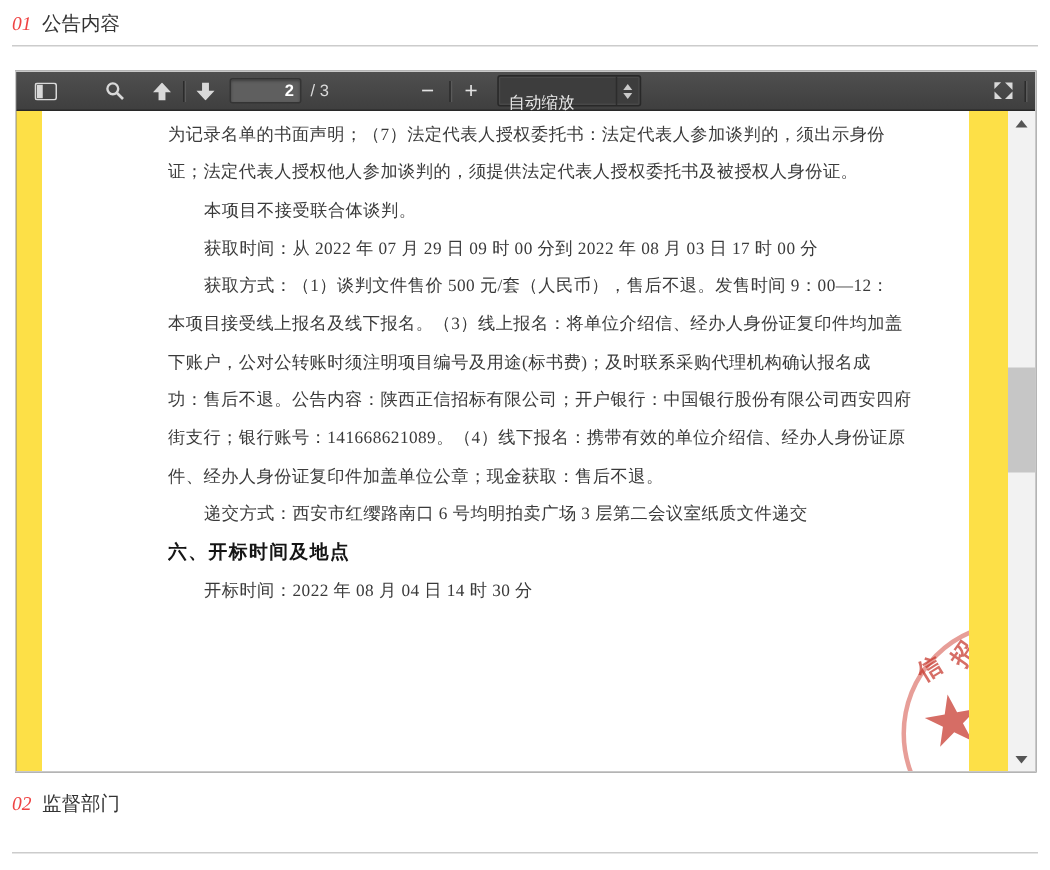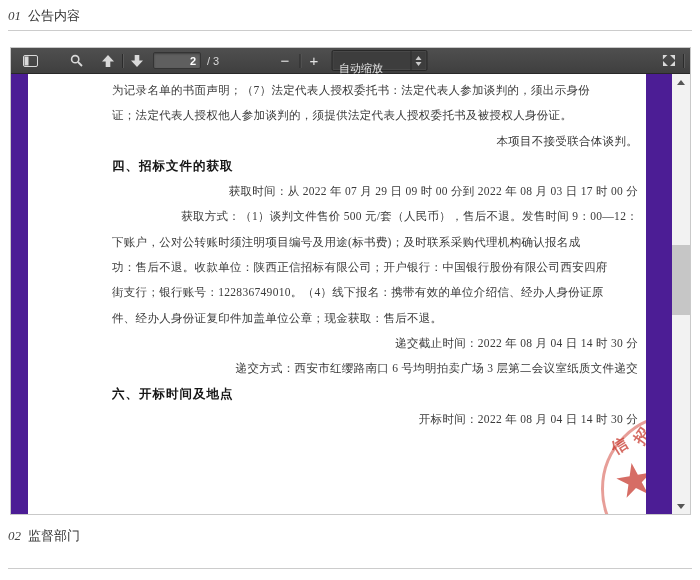--- a/index.html
+++ b/index.html
@@ -1,20 +1,20 @@
 <!DOCTYPE html>
 <html><head>
 <meta charset="utf-8">
 <style>
   html,body{margin:0;padding:0;width:700px;height:580px;overflow:hidden;background:#fff;
     font-family:"Liberation Sans","DejaVu Sans",sans-serif;}
 
   
   .section-header{position:absolute;left:8px;font-size:13px;color:#333;}
-  .sec-num{font-style:italic;color:#404040;margin-right:7px;font-family:"Liberation Serif","DejaVu Serif",serif;}
+  .sec-num{font-style:italic;color:#ef4444;margin-right:7px;font-family:"Liberation Serif","DejaVu Serif",serif;}
   .rule{position:absolute;left:8px;right:8px;height:0;border-top:1px solid #ccc;}
 
   
   .viewer{position:absolute;left:10px;top:47px;width:679px;height:466px;
     border:1px solid #c9c9c9;background:#3e3e3e;box-sizing:content-box;}
 
   
   .toolbar{position:absolute;left:0;top:0;right:0;height:25px;
     background:linear-gradient(#4f4f4f,#3f3f3f);border-bottom:1px solid #282828;
     display:flex;align-items:center;z-index:5;}
@@ -31,36 +31,36 @@
   .zoom-select{width:94px;height:19px;margin-left:6px;background:#3d3d3d;border:1px solid #282828;
     border-radius:2px;display:flex;align-items:center;color:#e8e8e8;font-size:11px;
     box-shadow:inset 0 0 0 1px rgba(255,255,255,.06);}
   .zoom-select .zl{flex:1;padding-left:7px;overflow:hidden;white-space:nowrap;margin-top:16px;}
   .zoom-spin{width:15px;height:100%;border-left:1px solid #2c2c2c;display:flex;flex-direction:column;
     align-items:center;justify-content:center;gap:2px;}
   .tri-up{width:0;height:0;border-left:3px solid transparent;border-right:3px solid transparent;border-bottom:4px solid #c9c9c9;}
   .tri-dn{width:0;height:0;border-left:3px solid transparent;border-right:3px solid transparent;border-top:4px solid #c9c9c9;}
 
   
-  .vbody{position:absolute;left:0;top:26px;right:0;bottom:0;background:#4c1d95;}
+  .vbody{position:absolute;left:0;top:26px;right:0;bottom:0;background:#fde047;}
   .pdf-page{position:absolute;left:17px;top:0;width:618px;height:440px;background:#fff;overflow:hidden;}
 
   
   .scrollbar{position:absolute;right:0;top:0;bottom:0;width:18px;background:#f2f2f2;}
   .sb-btn{position:absolute;left:0;width:18px;height:16px;display:flex;align-items:center;justify-content:center;background:#f2f2f2;}
   .sb-up{top:0;} .sb-dn{bottom:0;}
   .sb-tri-up{width:0;height:0;border-left:4px solid transparent;border-right:4px solid transparent;border-bottom:5px solid #555;}
   .sb-tri-dn{width:0;height:0;border-left:4px solid transparent;border-right:4px solid transparent;border-top:5px solid #555;}
   .sb-thumb{position:absolute;left:0;top:171px;width:18px;height:70px;background:#c6c6c6;}
 
   
   .doc-content{padding:4px 8px 0 84px;font-family:"Liberation Serif","DejaVu Serif",serif;
     font-size:11.5px;color:#3a3a3a;letter-spacing:.3px;}
   .doc-line{height:25.3px;line-height:25.3px;white-space:nowrap;overflow:hidden;}
-  .doc-line.indent{padding-left:24px;text-align:right;}
+  .doc-line.indent{padding-left:24px;}
   .doc-line.heading{font-family:"Liberation Sans","DejaVu Sans",sans-serif;
     font-weight:bold;font-size:12.5px;color:#151515;letter-spacing:1px;}
 
   
   .stamp{position:absolute;left:573px;top:340px;width:144px;height:144px;border-radius:50%;
     border:3.5px solid rgba(207,62,50,.5);filter:blur(.3px);}
   .stamp span{position:absolute;color:rgba(198,52,42,.72);font-family:"Liberation Serif","DejaVu Serif",serif;}
   .stamp-star{left:10px;top:36px;font-size:46px;transform:rotate(-10deg);}
   .stamp-c1{left:8px;top:19px;font-size:16px;font-weight:bold;transform:rotate(-32deg);}
   .stamp-c2{left:31px;top:9px;font-size:16px;font-weight:bold;transform:rotate(-55deg);}
@@ -146,28 +146,27 @@
     </div>
   </div>
 
   <div class="vbody">
 
     <div class="pdf-page">
       <div class="doc-content">
           <div class="doc-line body">为记录名单的书面声明；（7）法定代表人授权委托书：法定代表人参加谈判的，须出示身份</div>
           <div class="doc-line body">证；法定代表人授权他人参加谈判的，须提供法定代表人授权委托书及被授权人身份证。</div>
           <div class="doc-line indent">本项目不接受联合体谈判。</div>
-          <div class="doc-line heading">四、招标文件的获取</div>
           <div class="doc-line indent">获取时间：从 2022 年 07 月 29 日 09 时 00 分到 2022 年 08 月 03 日 17 时 00 分</div>
           <div class="doc-line indent">获取方式：（1）谈判文件售价 500 元/套（人民币），售后不退。发售时间 9：00—12：</div>
+          <div class="doc-line body">本项目接受线上报名及线下报名。（3）线上报名：将单位介绍信、经办人身份证复印件均加盖</div>
           <div class="doc-line body">下账户，公对公转账时须注明项目编号及用途(标书费)；及时联系采购代理机构确认报名成</div>
-          <div class="doc-line body">功：售后不退。收款单位：陕西正信招标有限公司；开户银行：中国银行股份有限公司西安四府</div>
-          <div class="doc-line body">街支行；银行账号：122836749010。（4）线下报名：携带有效的单位介绍信、经办人身份证原</div>
+          <div class="doc-line body">功：售后不退。公告内容：陕西正信招标有限公司；开户银行：中国银行股份有限公司西安四府</div>
+          <div class="doc-line body">街支行；银行账号：141668621089。（4）线下报名：携带有效的单位介绍信、经办人身份证原</div>
           <div class="doc-line body">件、经办人身份证复印件加盖单位公章；现金获取：售后不退。</div>
-          <div class="doc-line indent">递交截止时间：2022 年 08 月 04 日 14 时 30 分</div>
           <div class="doc-line indent">递交方式：西安市红缨路南口 6 号均明拍卖广场 3 层第二会议室纸质文件递交</div>
           <div class="doc-line heading">六、开标时间及地点</div>
           <div class="doc-line indent">开标时间：2022 年 08 月 04 日 14 时 30 分</div>
         </div>
 
       <div class="stamp">
         <span class="stamp-star">★</span>
         <span class="stamp-c1">信</span>
         <span class="stamp-c2">招</span>
 

